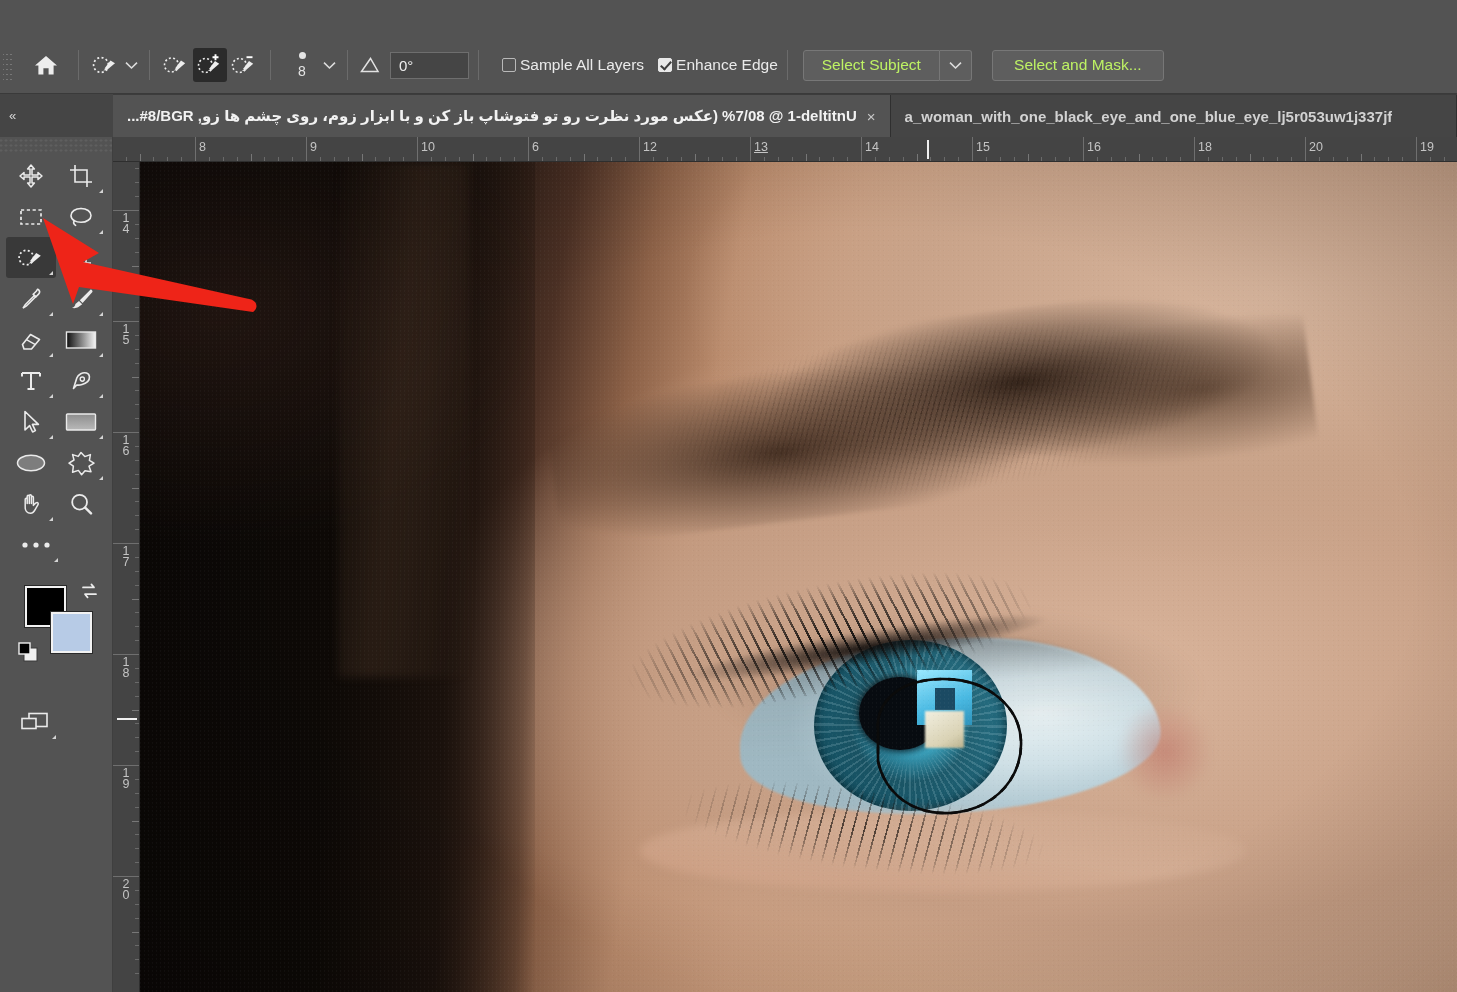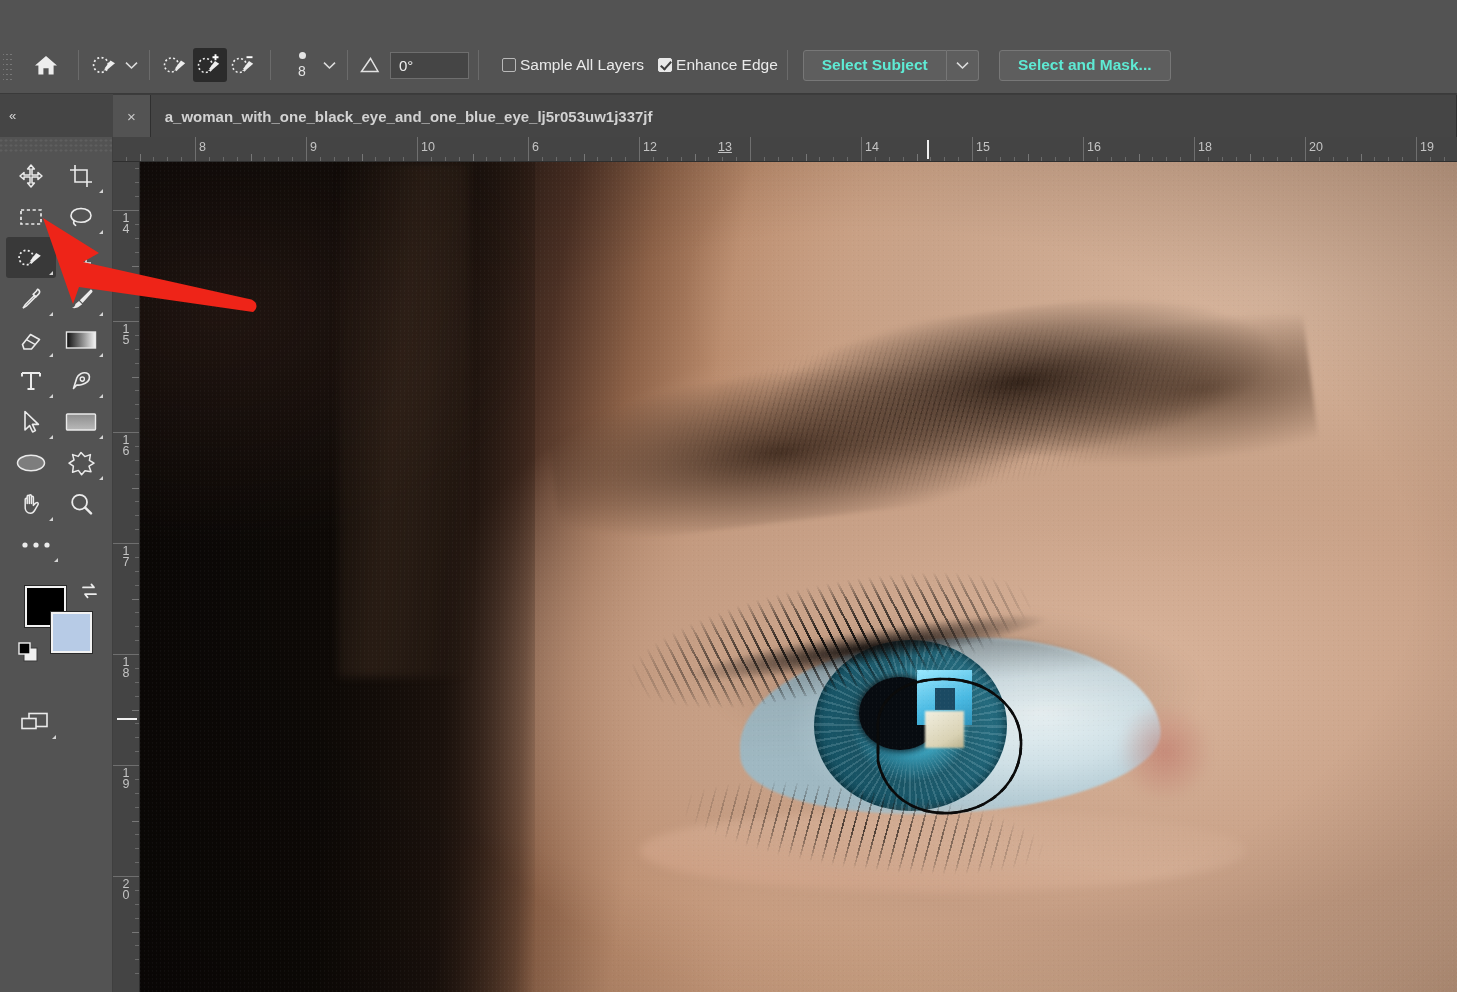--- a/index.html
+++ b/index.html
@@ -73,23 +73,23 @@
   }
   .cb.on{ background:#e8e8e8; border-color:#e8e8e8; }
   .cb.on:after{
     content:""; position:absolute; left:4px; top:0px; width:4px; height:9px;
     border:solid #3d3d3d; border-width:0 2px 2px 0; transform:rotate(42deg);
   }
   .cb-label{ color:#eaeaea; font-size:15.5px; white-space:nowrap; }
 
   .push-btn{
     height:31px; background:#5e5e5e; border:1px solid #777;
-    border-radius:3px; color:#5eead4; font-size:15.5px;
+    border-radius:3px; color:#bef264; font-size:15.5px;
     display:flex; align-items:center; justify-content:center;
-    padding:0 18px; cursor:pointer; white-space:nowrap;font-weight:bold;
+    padding:0 18px; cursor:pointer; white-space:nowrap;
   }
   .split-chev{
     height:31px; width:32px; background:#5e5e5e; border:1px solid #777;
     border-left:none; border-radius:0 3px 3px 0;
     display:flex; align-items:center; justify-content:center; cursor:pointer;
   }
 
   
   #tabbar{
     position:absolute; left:0; top:94px; width:1457px; height:43px;
@@ -457,20 +457,21 @@
     </div>
 
     <div class="push-btn" style="margin-left:20px; min-width:172px;">Select and Mask...</div>
   </div>
 
   <div id="tabbar">
     <div class="panel-collapse">
       <span class="dchev">«</span>
     </div>
     <div class="doc-tab active" style="max-width:790px; overflow:hidden;">
+      <span class="rtl" style="overflow:hidden; text-overflow:ellipsis; display:block;">Untitled-1 @ 80/7% (عکس مورد نظرت رو تو فتوشاپ باز کن و با ابزار زوم، روی چشم ها زو, RGB/8#...</span>
       <span class="tab-x">×</span>
     </div>
     <div class="doc-tab inactive" style="flex:1; overflow:hidden;">
       <span style="overflow:hidden; white-space:nowrap;">a_woman_with_one_black_eye_and_one_blue_eye_lj5r053uw1j337jf</span>
     </div>
   </div>
 
   <div id="toolbar">
     <div class="tb-grip"></div>
 
@@ -701,21 +702,21 @@
       <div class="rh-major" style="left: 526px;"></div>
       <div class="rh-lbl" style="left: 526px;">12</div>
       <div class="rh-minor" style="left: 539.875px;"></div>
       <div class="rh-minor" style="left: 553.75px;"></div>
       <div class="rh-minor" style="left: 567.625px;"></div>
       <div class="rh-mid" style="left: 581.5px;"></div>
       <div class="rh-minor" style="left: 595.375px;"></div>
       <div class="rh-minor" style="left: 609.25px;"></div>
       <div class="rh-minor" style="left: 623.125px;"></div>
       <div class="rh-major" style="left: 637px;"></div>
-      <div class="rh-lbl" style="left: 601px; text-decoration: underline;">13</div>
+      <div class="rh-lbl" style="left: 637px; text-decoration: underline;">13</div>
       <div class="rh-minor" style="left: 650.875px;"></div>
       <div class="rh-minor" style="left: 664.75px;"></div>
       <div class="rh-minor" style="left: 678.625px;"></div>
       <div class="rh-mid" style="left: 692.5px;"></div>
       <div class="rh-minor" style="left: 706.375px;"></div>
       <div class="rh-minor" style="left: 720.25px;"></div>
       <div class="rh-minor" style="left: 734.125px;"></div>
       <div class="rh-major" style="left: 748px;"></div>
       <div class="rh-lbl" style="left: 748px;">14</div>
       <div class="rh-minor" style="left: 761.875px;"></div>

